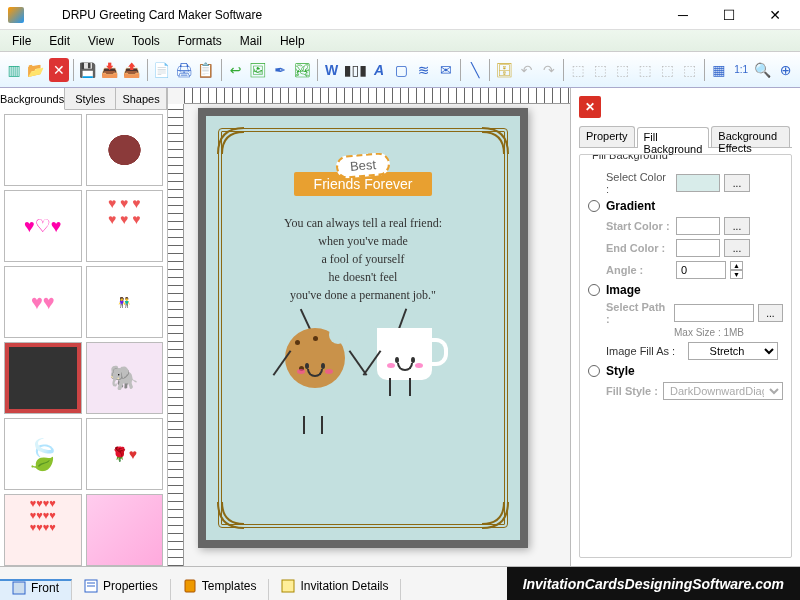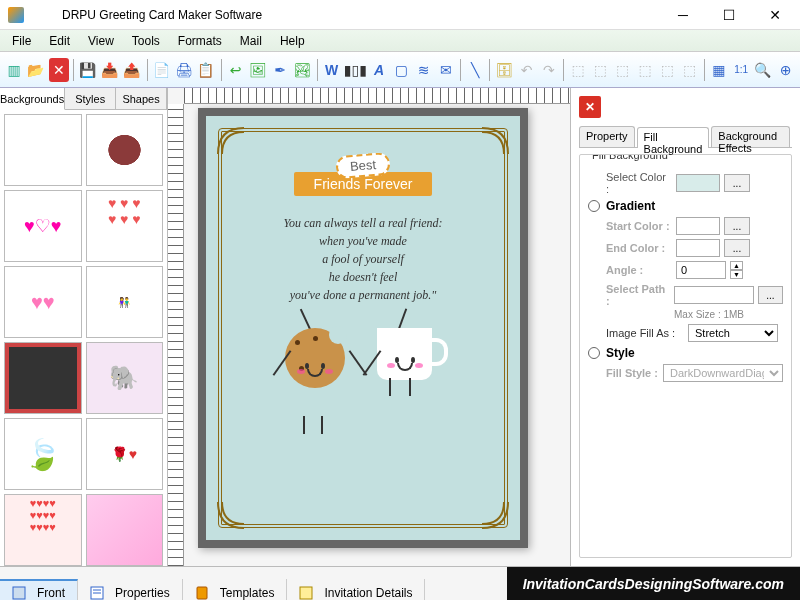--- a/index.html
+++ b/index.html
@@ -27,21 +27,21 @@
 .canvas { position:absolute; left:30px; top:20px; width:330px; height:440px; background:#c3e0df; border:8px solid #666; box-shadow:2px 2px 8px rgba(0,0,0,0.3); }
 .card-inner { position:absolute; inset:12px; border:4px double #8b6914; border-radius:4px; display:flex; flex-direction:column; align-items:center; padding:20px 10px; }
 .corner { position:absolute; width:30px; height:30px; }
 .corner svg { width:100%; height:100%; }
 .corner.tl { top:-6px; left:-6px; }
 .corner.tr { top:-6px; right:-6px; transform:scaleX(-1); }
 .corner.bl { bottom:-6px; left:-6px; transform:scaleY(-1); }
 .corner.br { bottom:-6px; right:-6px; transform:scale(-1,-1); }
 .banner { background:#e8a030; color:#fff; padding:4px 20px; font-size:14px; font-weight:500; position:relative; border-radius:2px; margin-top:20px; }
 .banner-top { position:absolute; top:-18px; left:50%; transform:translateX(-50%) rotate(-5deg); background:#fff; border:2px dashed #e8a030; padding:2px 12px; font-size:13px; color:#666; border-radius:12px; }
-.card-quote { font-style:italic; text-align:center; font-size:12px; color:#333; margin:18px 8px; line-height:1.5; font-family:'Brush Script MT',cursive,'Segoe Script'; }
+.card-quote { text-align:center; font-size:12px; color:#333; margin:18px 8px; line-height:1.5; font-family:'Brush Script MT',cursive,'Segoe Script'; }
 .characters { display:flex; gap:16px; margin-top:6px; }
 .char { width:70px; height:90px; position:relative; }
 .cookie { width:60px; height:60px; background:#c9924a; border-radius:50%; position:relative; }
 .cookie::before { content:''; position:absolute; width:18px; height:18px; background:#c3e0df; border-radius:50%; top:-2px; right:-2px; }
 .cup { width:55px; height:52px; background:#fff; border-radius:0 0 10px 10px; position:relative; margin-left:6px; }
 .cup::after { content:''; position:absolute; width:14px; height:20px; border:4px solid #fff; border-left:none; border-radius:0 12px 12px 0; right:-16px; top:10px; }
 .face { position:absolute; top:50%; left:50%; transform:translate(-50%,-50%); }
 .eye { width:4px; height:6px; background:#333; border-radius:50%; position:absolute; }
 .smile { width:16px; height:8px; border:2px solid #333; border-top:none; border-radius:0 0 16px 16px; position:absolute; top:6px; left:-8px; }
 .blush { width:8px; height:5px; background:#f4a; border-radius:50%; position:absolute; opacity:0.6; }
@@ -60,24 +60,24 @@
 .radio-row { display:flex; align-items:center; margin:4px 0; font-size:12px; cursor:pointer; }
 .radio-row.bold { font-weight:600; }
 .radio { width:12px; height:12px; border:1px solid #666; border-radius:50%; margin-right:6px; display:flex; align-items:center; justify-content:center; }
 .radio.checked::after { content:''; width:6px; height:6px; background:#333; border-radius:50%; }
 .form-row { display:flex; align-items:center; margin:4px 0 4px 18px; font-size:11px; gap:4px; }
 .form-row label { width:66px; color:#555; }
 .form-row.disabled label { color:#aaa;font-weight:bold; }
 .swatch { width:44px; height:18px; border:1px solid #aaa; }
 .dots-btn { width:26px; height:18px; border:1px solid #aaa; display:flex; align-items:center; justify-content:center; cursor:pointer; background:#f0f0f0; font-size:10px; }
 .num-input { width:50px; height:18px; border:1px solid #aaa; padding:0 4px; font-size:11px; }
-.sel { height:18px; border:1px solid #aaa; font-size:11px; padding:0 2px; background:#fff; }
+.sel { height:18px; border:1px solid #aaa; font-size:11px; padding:0 2px; background:#fff;text-align:center; }
 .note { font-size:10px; color:#888; margin-left:86px; margin-top:-2px; margin-bottom:4px; }
 .bottombar { height:34px; border-top:1px solid #bbb; display:flex; align-items:stretch; background:#f5f5f5; }
-.bottombar .btab { display:flex; align-items:flex-end; padding:0 12px; border-right:1px solid #ccc; cursor:pointer; font-size:12px; gap:11px;margin-top:12px; }
+.bottombar .btab { display:flex; align-items:flex-start; padding:0 12px; border-right:1px solid #ccc; cursor:pointer; font-size:12px; gap:5px;margin-top:12px; }
 .bottombar .btab.active { background:#e0eefb; border-top:2px solid #4a90d9; }
 .bottombar .btab .bicon { width:14px; height:14px; }
 .watermark { margin-left:auto; background:#111; color:#fff; font-weight:bold; font-style:italic; padding:0 16px; display:flex; align-items:center; font-size:14px; }
 </style>
 </head>
 <body>
 
 <div class="titlebar">
   <div class="icon"></div>
   <div class="title">DRPU Greeting Card Maker Software</div>
@@ -285,20 +285,24 @@
           <div class="dots-btn">...</div>
         </div>
         <div class="form-row disabled">
           <label>Angle :</label>
           <input class="num-input" readonly="" value="0" style="">
           <div style="display:flex;flex-direction:column">
               <div style="font-size:7px;border:1px solid #aaa;padding:0 2px;line-height:7px">▲</div>
               <div style="font-size:7px;border:1px solid #aaa;padding:0 2px;line-height:7px">▼</div>
             </div>
         </div>
+        <div class="radio-row bold">
+            <div class="radio"></div>
+            <span>Image</span>
+          </div>
         <div class="form-row disabled">
           <label>Select Path :</label>
           <input class="num-input" style="width: 80px;" readonly="">
           <div class="dots-btn">...</div>
         </div>
         <div class="note">Max Size : 1MB</div>
         <div class="form-row">
           <label style="width:78px;color:#333">Image Fill As :</label>
           <select class="sel" style="width:90px"><option>Stretch</option></select>
         </div>

